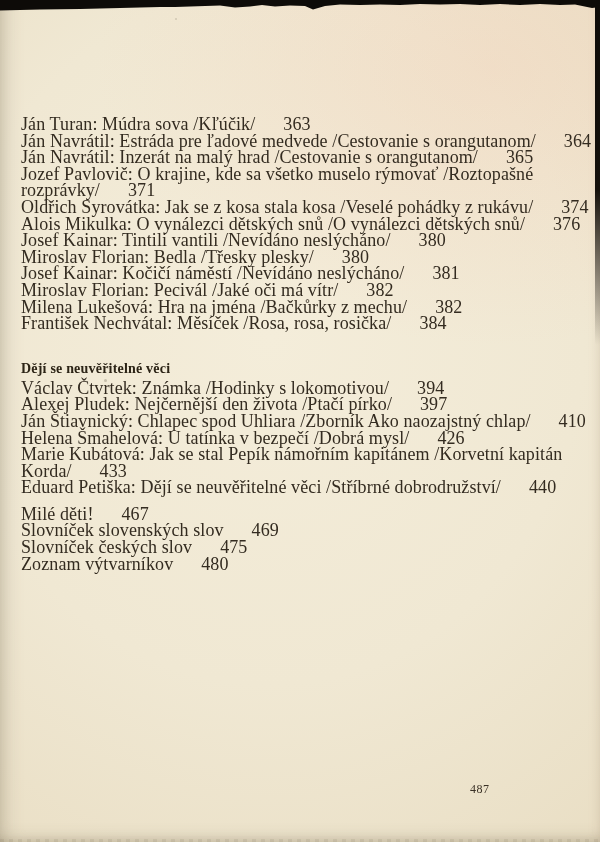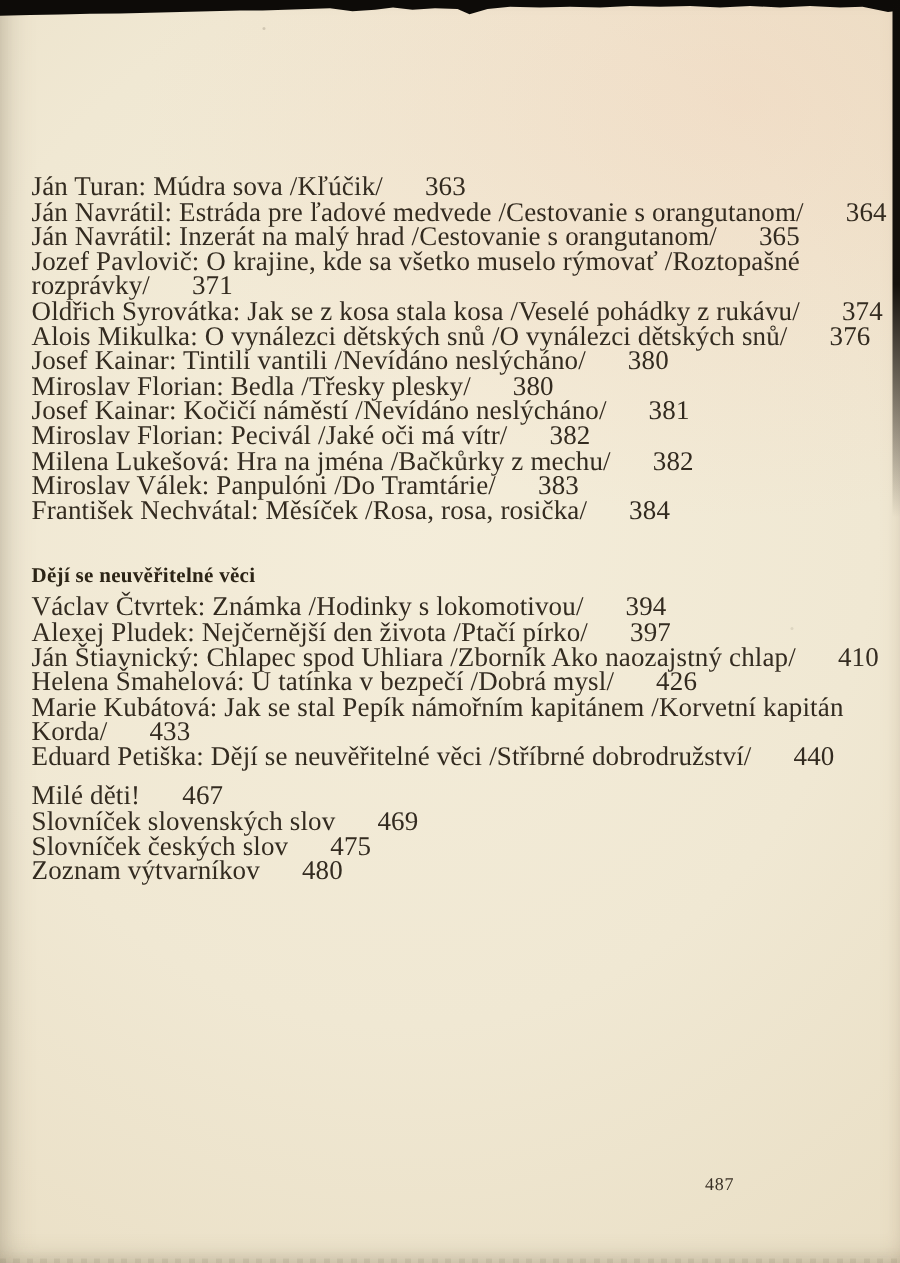--- a/index.html
+++ b/index.html
@@ -65,21 +65,20 @@
       <div class="line"><span class="t">Ján Navrátil: Inzerát na malý hrad /Cestovanie s orangutanom/</span><span class="pg">365</span></div>
       <div class="line"><span class="t">Jozef Pavlovič: O krajine, kde sa všetko muselo rýmovať /Roztopašné</span><span class="pg"></span></div>
       <div class="line"><span class="t">rozprávky/</span><span class="pg">371</span></div>
       <div class="line"><span class="t">Oldřich Syrovátka: Jak se z kosa stala kosa /Veselé pohádky z rukávu/</span><span class="pg">374</span></div>
       <div class="line"><span class="t">Alois Mikulka: O vynálezci dětských snů /O vynálezci dětských snů/</span><span class="pg">376</span></div>
       <div class="line"><span class="t">Josef Kainar: Tintili vantili /Nevídáno neslýcháno/</span><span class="pg">380</span></div>
       <div class="line"><span class="t">Miroslav Florian: Bedla /Třesky plesky/</span><span class="pg">380</span></div>
       <div class="line"><span class="t">Josef Kainar: Kočičí náměstí /Nevídáno neslýcháno/</span><span class="pg">381</span></div>
       <div class="line"><span class="t">Miroslav Florian: Pecivál /Jaké oči má vítr/</span><span class="pg">382</span></div>
       <div class="line"><span class="t">Milena Lukešová: Hra na jména /Bačkůrky z mechu/</span><span class="pg">382</span></div>
-      <div class="line"><span class="t">Miroslav Válek: Panpulóni /Do Tramtárie/</span><span class="pg">383</span></div>
       <div class="line"><span class="t">František Nechvátal: Měsíček /Rosa, rosa, rosička/</span><span class="pg">384</span></div>
     </div>
 
     <div class="heading">Dějí se neuvěřitelné věci</div>
 
     <div class="b2">
       <div class="line"><span class="t">Václav Čtvrtek: Známka /Hodinky s lokomotivou/</span><span class="pg">394</span></div>
       <div class="line"><span class="t">Alexej Pludek: Nejčernější den života /Ptačí pírko/</span><span class="pg">397</span></div>
       <div class="line"><span class="t">Ján Štiavnický: Chlapec spod Uhliara /Zborník Ako naozajstný chlap/</span><span class="pg">410</span></div>
       <div class="line"><span class="t">Helena Šmahelová: U tatínka v bezpečí /Dobrá mysl/</span><span class="pg">426</span></div>

